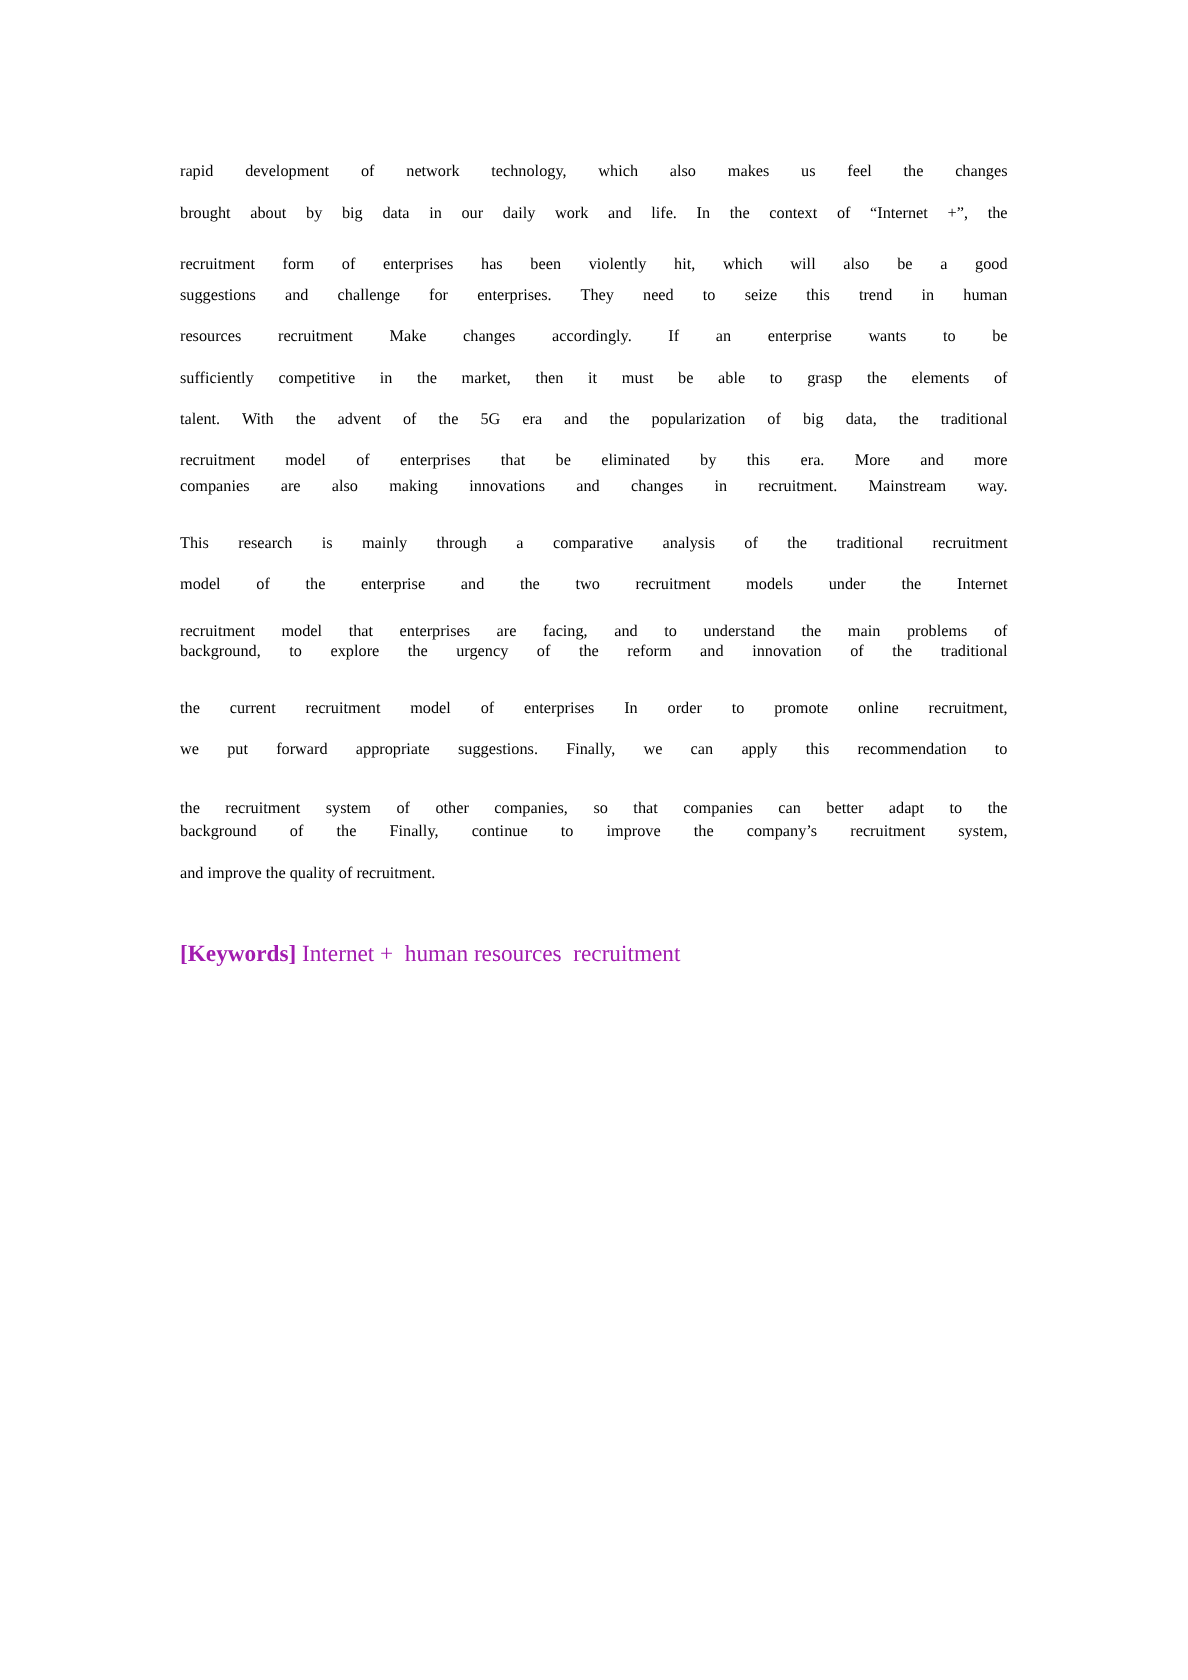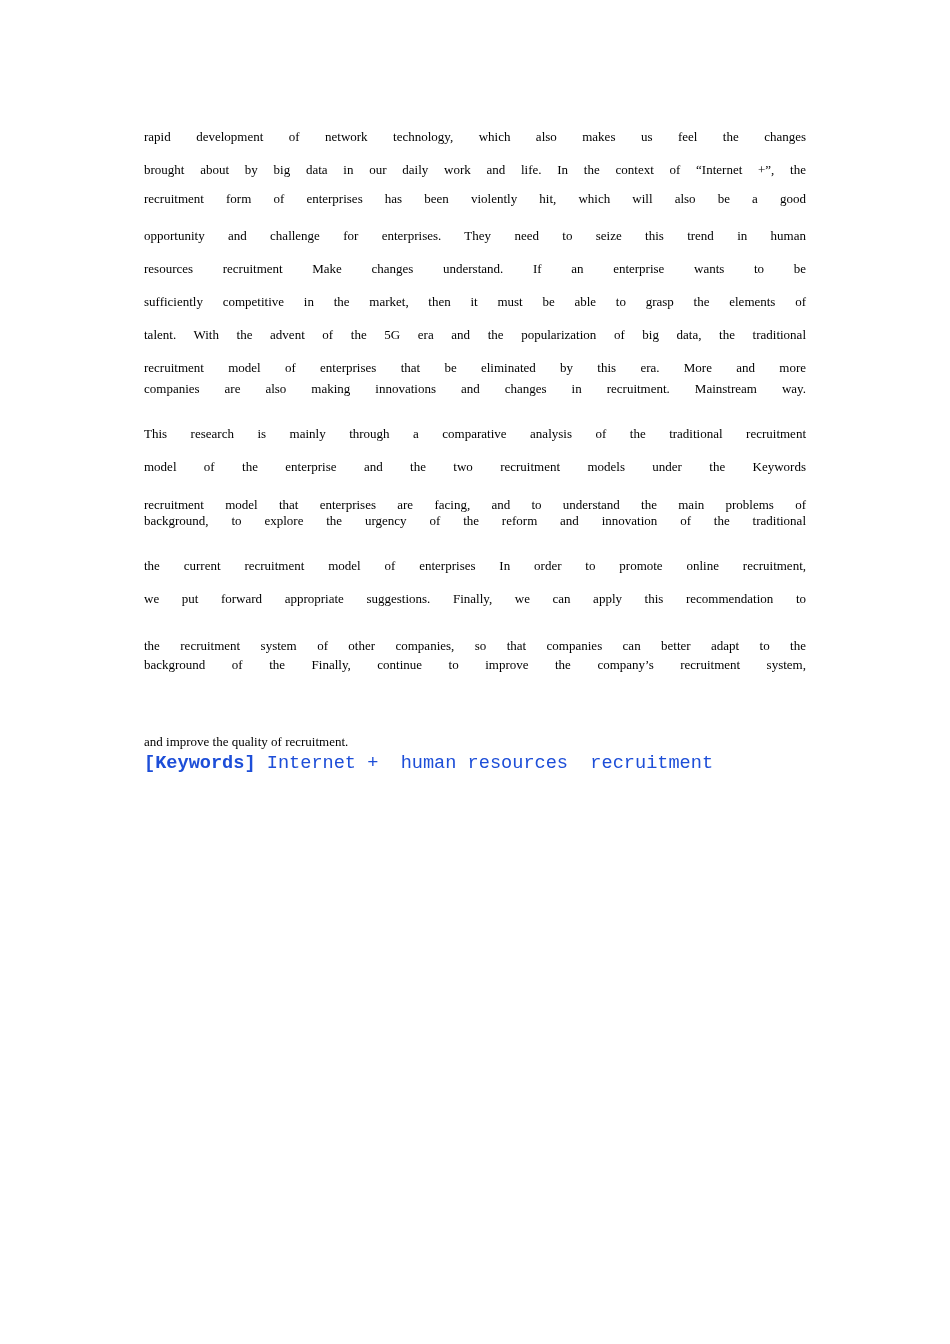--- a/index.html
+++ b/index.html
@@ -10,49 +10,49 @@
       left: 144px;
       width: 662px;
       font-family: Liberation Serif, serif;
       font-size: 13px;
       line-height: 22px;
       color: #000000;
       white-space: nowrap;
       text-align: justify;
       text-align-last: justify;
     }
-    .line.last { text-align-last: left; margin-top: 44px; }
+    .line.last { text-align-last: left; }
     .keywords {
       position: absolute;
       left: 144px;
       top: 753px;
-      font-family: Liberation Mono, monospace;
+      font-family: Liberation Serif, serif;
       font-size: 18.6px;
       line-height: 22px;
-      color: #1d4ed8;
+      color: #a21caf;
       white-space: pre;
     }
     .kw-label { font-weight: bold; }
   </style>
 </head>
 <body>
 
 <div class="page">
   <div>
     <div class="line" style="top:126px">rapid development of network technology, which also makes us feel the changes</div>
     <div class="line" style="top:159px">brought about by big data in our daily work and life. In the context of “Internet +”, the</div>
-    <div class="line" style="top:188px">recruitment form of enterprises has been violently hit, which will also be a good</div>
-    <div class="line" style="top:225px">opportunity and challenge for enterprises. They need to seize this trend in human</div>
-    <div class="line" style="top:258px">resources recruitment Make changes understand. If an enterprise wants to be</div>
+    <div class="line" style="top:200px">recruitment form of enterprises has been violently hit, which will also be a good</div>
+    <div class="line" style="top:225px">suggestions and challenge for enterprises. They need to seize this trend in human</div>
+    <div class="line" style="top:258px">resources recruitment Make changes accordingly. If an enterprise wants to be</div>
     <div class="line" style="top:291px">sufficiently competitive in the market, then it must be able to grasp the elements of</div>
     <div class="line" style="top:324px">talent. With the advent of the 5G era and the popularization of big data, the traditional</div>
     <div class="line" style="top:357px">recruitment model of enterprises that be eliminated by this era. More and more</div>
     <div class="line" style="top:378px">companies are also making innovations and changes in recruitment. Mainstream way.</div>
     <div class="line" style="top:423px">This research is mainly through a comparative analysis of the traditional recruitment</div>
-    <div class="line" style="top:456px">model of the enterprise and the two recruitment models under the Keywords</div>
+    <div class="line" style="top:456px">model of the enterprise and the two recruitment models under the Internet</div>
     <div class="line" style="top:510px">background, to explore the urgency of the reform and innovation of the traditional</div>
     <div class="line" style="top:494px">recruitment model that enterprises are facing, and to understand the main problems of</div>
     <div class="line" style="top:555px">the current recruitment model of enterprises In order to promote online recruitment,</div>
     <div class="line" style="top:588px">we put forward appropriate suggestions. Finally, we can apply this recommendation to</div>
     <div class="line" style="top:635px">the recruitment system of other companies, so that companies can better adapt to the</div>
     <div class="line" style="top:654px">background of the Finally, continue to improve the company’s recruitment system,</div>
     <div class="line last" style="top:687px">and improve the quality of recruitment.</div>
   </div>
 
   <div class="keywords"><span class="kw-label">[Keywords]</span><span> Internet +  human resources  recruitment</span></div>

